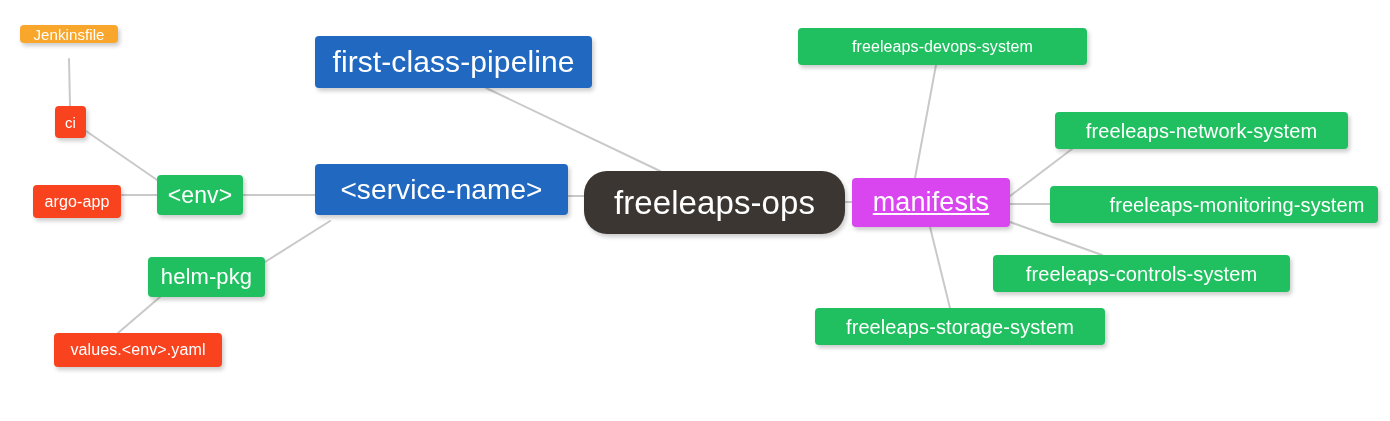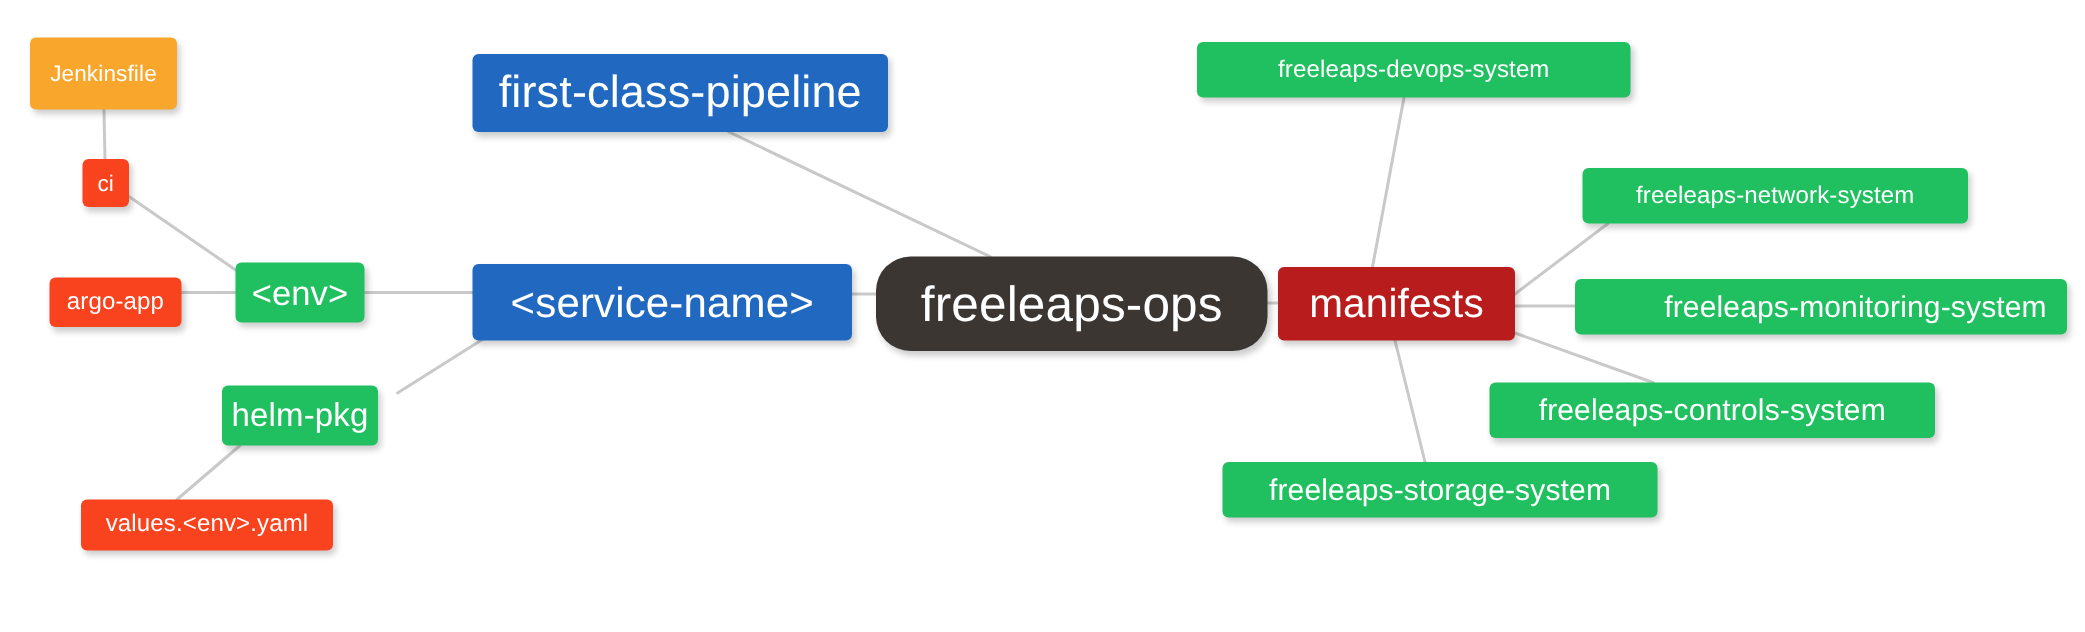--- a/index.html
+++ b/index.html
@@ -56,29 +56,29 @@
       <line x1="486" y1="88" x2="660" y2="171" stroke="#c9c9c9" stroke-width="2" stroke-linecap="round"></line>
       <line x1="568" y1="196" x2="584" y2="196" stroke="#c9c9c9" stroke-width="2" stroke-linecap="round"></line>
       <line x1="845" y1="202" x2="852" y2="202" stroke="#c9c9c9" stroke-width="2" stroke-linecap="round"></line>
       <line x1="915" y1="178" x2="936" y2="65" stroke="#c9c9c9" stroke-width="2" stroke-linecap="round"></line>
       <line x1="1010" y1="196" x2="1072" y2="149" stroke="#c9c9c9" stroke-width="2" stroke-linecap="round"></line>
       <line x1="1010" y1="204" x2="1050" y2="204" stroke="#c9c9c9" stroke-width="2" stroke-linecap="round"></line>
       <line x1="1010" y1="222" x2="1102" y2="255" stroke="#c9c9c9" stroke-width="2" stroke-linecap="round"></line>
       <line x1="930" y1="227" x2="950" y2="308" stroke="#c9c9c9" stroke-width="2" stroke-linecap="round"></line>
     </svg>
   <div id="nodes-layer">
-      <div class="node" style="left: 20px; top: 25px; width: 98px; height: 48px; background: rgb(249, 167, 44); font-size: 15px;">Jenkinsfile</div>
+      <div class="node" style="left: 20px; top: 25px; width: 98px; height: 18px; background: rgb(249, 167, 44); font-size: 15px;">Jenkinsfile</div>
       <div class="node" style="left: 55px; top: 106px; width: 31px; height: 32px; background: rgb(249, 67, 30); font-size: 15px;">ci</div>
       <div class="node" style="left: 33px; top: 185px; width: 88px; height: 33px; background: rgb(249, 67, 30); font-size: 16px;">argo-app</div>
       <div class="node" style="left: 157px; top: 175px; width: 86px; height: 40px; background: rgb(32, 192, 96); font-size: 23px;">&lt;env&gt;</div>
-      <div class="node" style="left: 148px; top: 257px; width: 104px; height: 40px; background: rgb(32, 192, 96); font-size: 22px;">helm-pkg</div>
+      <div class="node" style="left: 148px; top: 257px; width: 117px; height: 40px; background: rgb(32, 192, 96); font-size: 22px;">helm-pkg</div>
       <div class="node" style="left: 10px; top: 333px; width: 168px; height: 34px; background: rgb(249, 67, 30); font-size: 16px; margin-left: 44px;">values.&lt;env&gt;.yaml</div>
       <div class="node" style="left: 315px; top: 36px; width: 277px; height: 52px; background: rgb(32, 104, 192); font-size: 30px;">first-class-pipeline</div>
-      <div class="node" style="left: 315px; top: 176px; width: 253px; height: 51px; background: rgb(32, 104, 192); font-size: 28px;">&lt;service-name&gt;</div>
+      <div class="node" style="left: 315px; top: 164px; width: 253px; height: 51px; background: rgb(32, 104, 192); font-size: 28px;">&lt;service-name&gt;</div>
       <div class="node" style="left: 584px; top: 171px; width: 261px; height: 63px; background: rgb(59, 54, 50); font-size: 33px; border-radius: 23px;">freeleaps-ops</div>
-      <div class="node" style="left: 852px; top: 178px; width: 158px; height: 49px; background: #b91c1c; font-size: 27px;">manifests</div>
+      <div class="node" style="left: 852px; top: 178px; width: 158px; height: 49px; background: #d946ef; font-size: 27px; text-decoration: underline;">manifests</div>
       <div class="node" style="left: 798px; top: 28px; width: 289px; height: 37px; background: rgb(32, 192, 96); font-size: 16px;">freeleaps-devops-system</div>
-      <div class="node" style="left: 1055px; top: 112px; width: 257px; height: 37px; background: rgb(32, 192, 96); font-size: 16px;">freeleaps-network-system</div>
+      <div class="node" style="left: 1055px; top: 112px; width: 293px; height: 37px; background: rgb(32, 192, 96); font-size: 20px;">freeleaps-network-system</div>
       <div class="node" style="left: 1050px; top: 186px; width: 328px; height: 37px; background: rgb(32, 192, 96); font-size: 20px; padding-left: 46px;">freeleaps-monitoring-system</div>
       <div class="node" style="left: 993px; top: 255px; width: 297px; height: 37px; background: rgb(32, 192, 96); font-size: 20px;">freeleaps-controls-system</div>
       <div class="node" style="left: 815px; top: 308px; width: 290px; height: 37px; background: rgb(32, 192, 96); font-size: 20px;">freeleaps-storage-system</div>
     </div>
 </div>
 
 </body></html>

